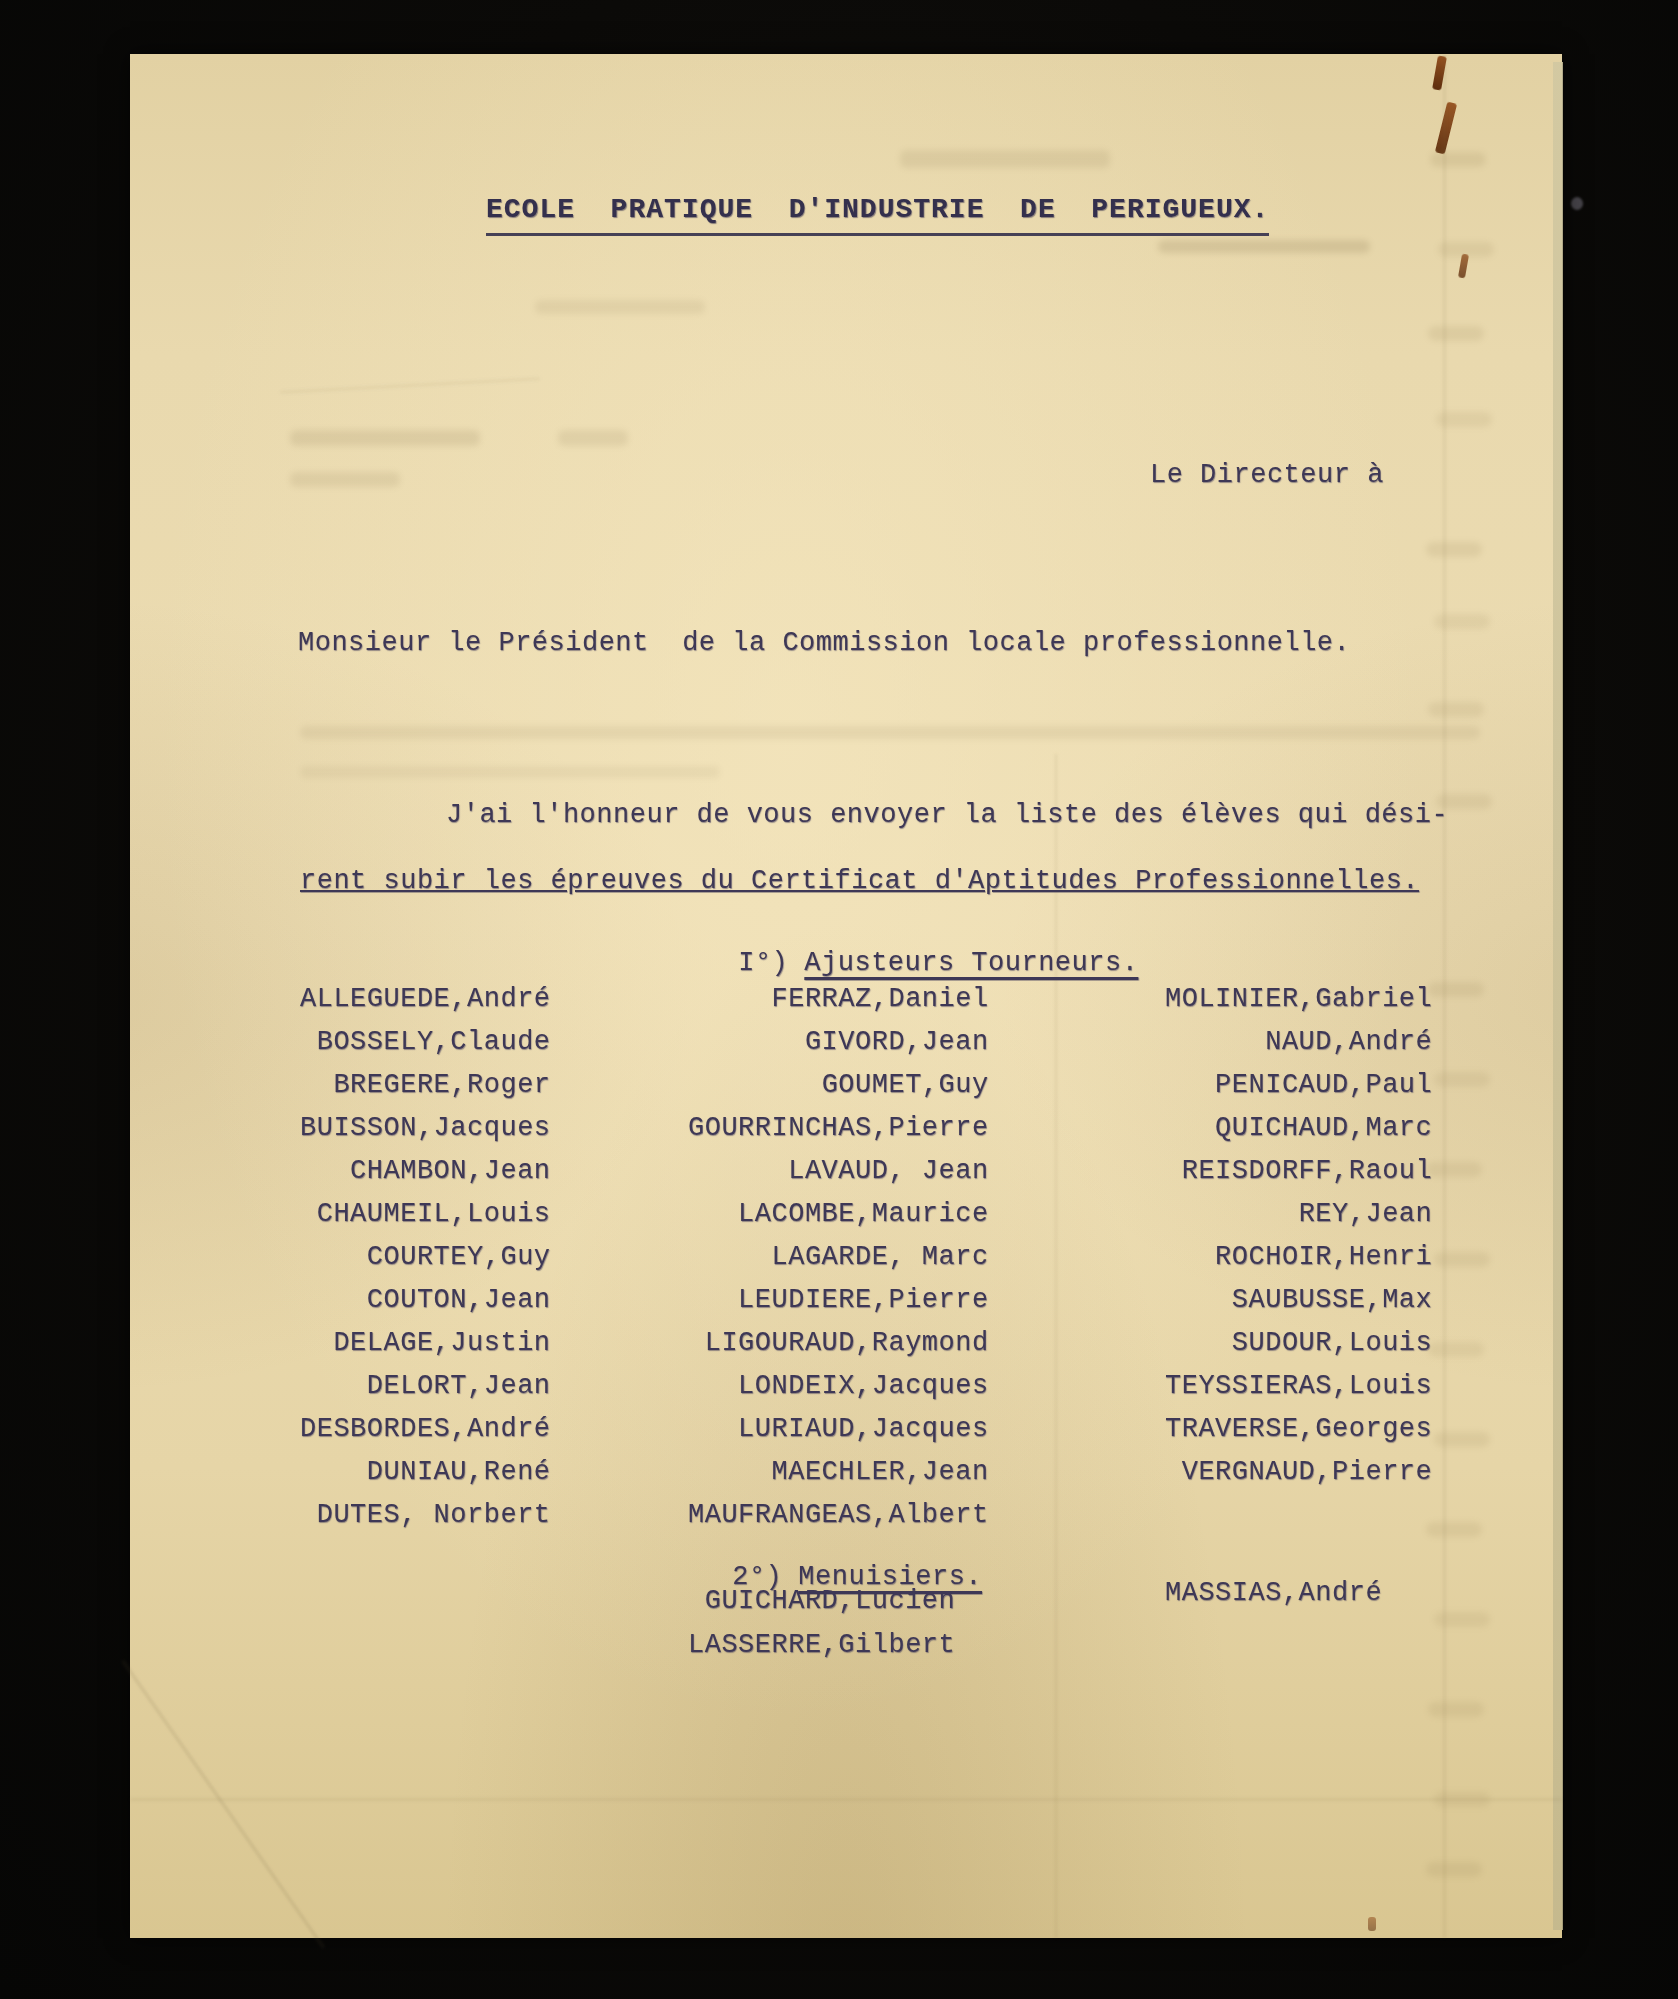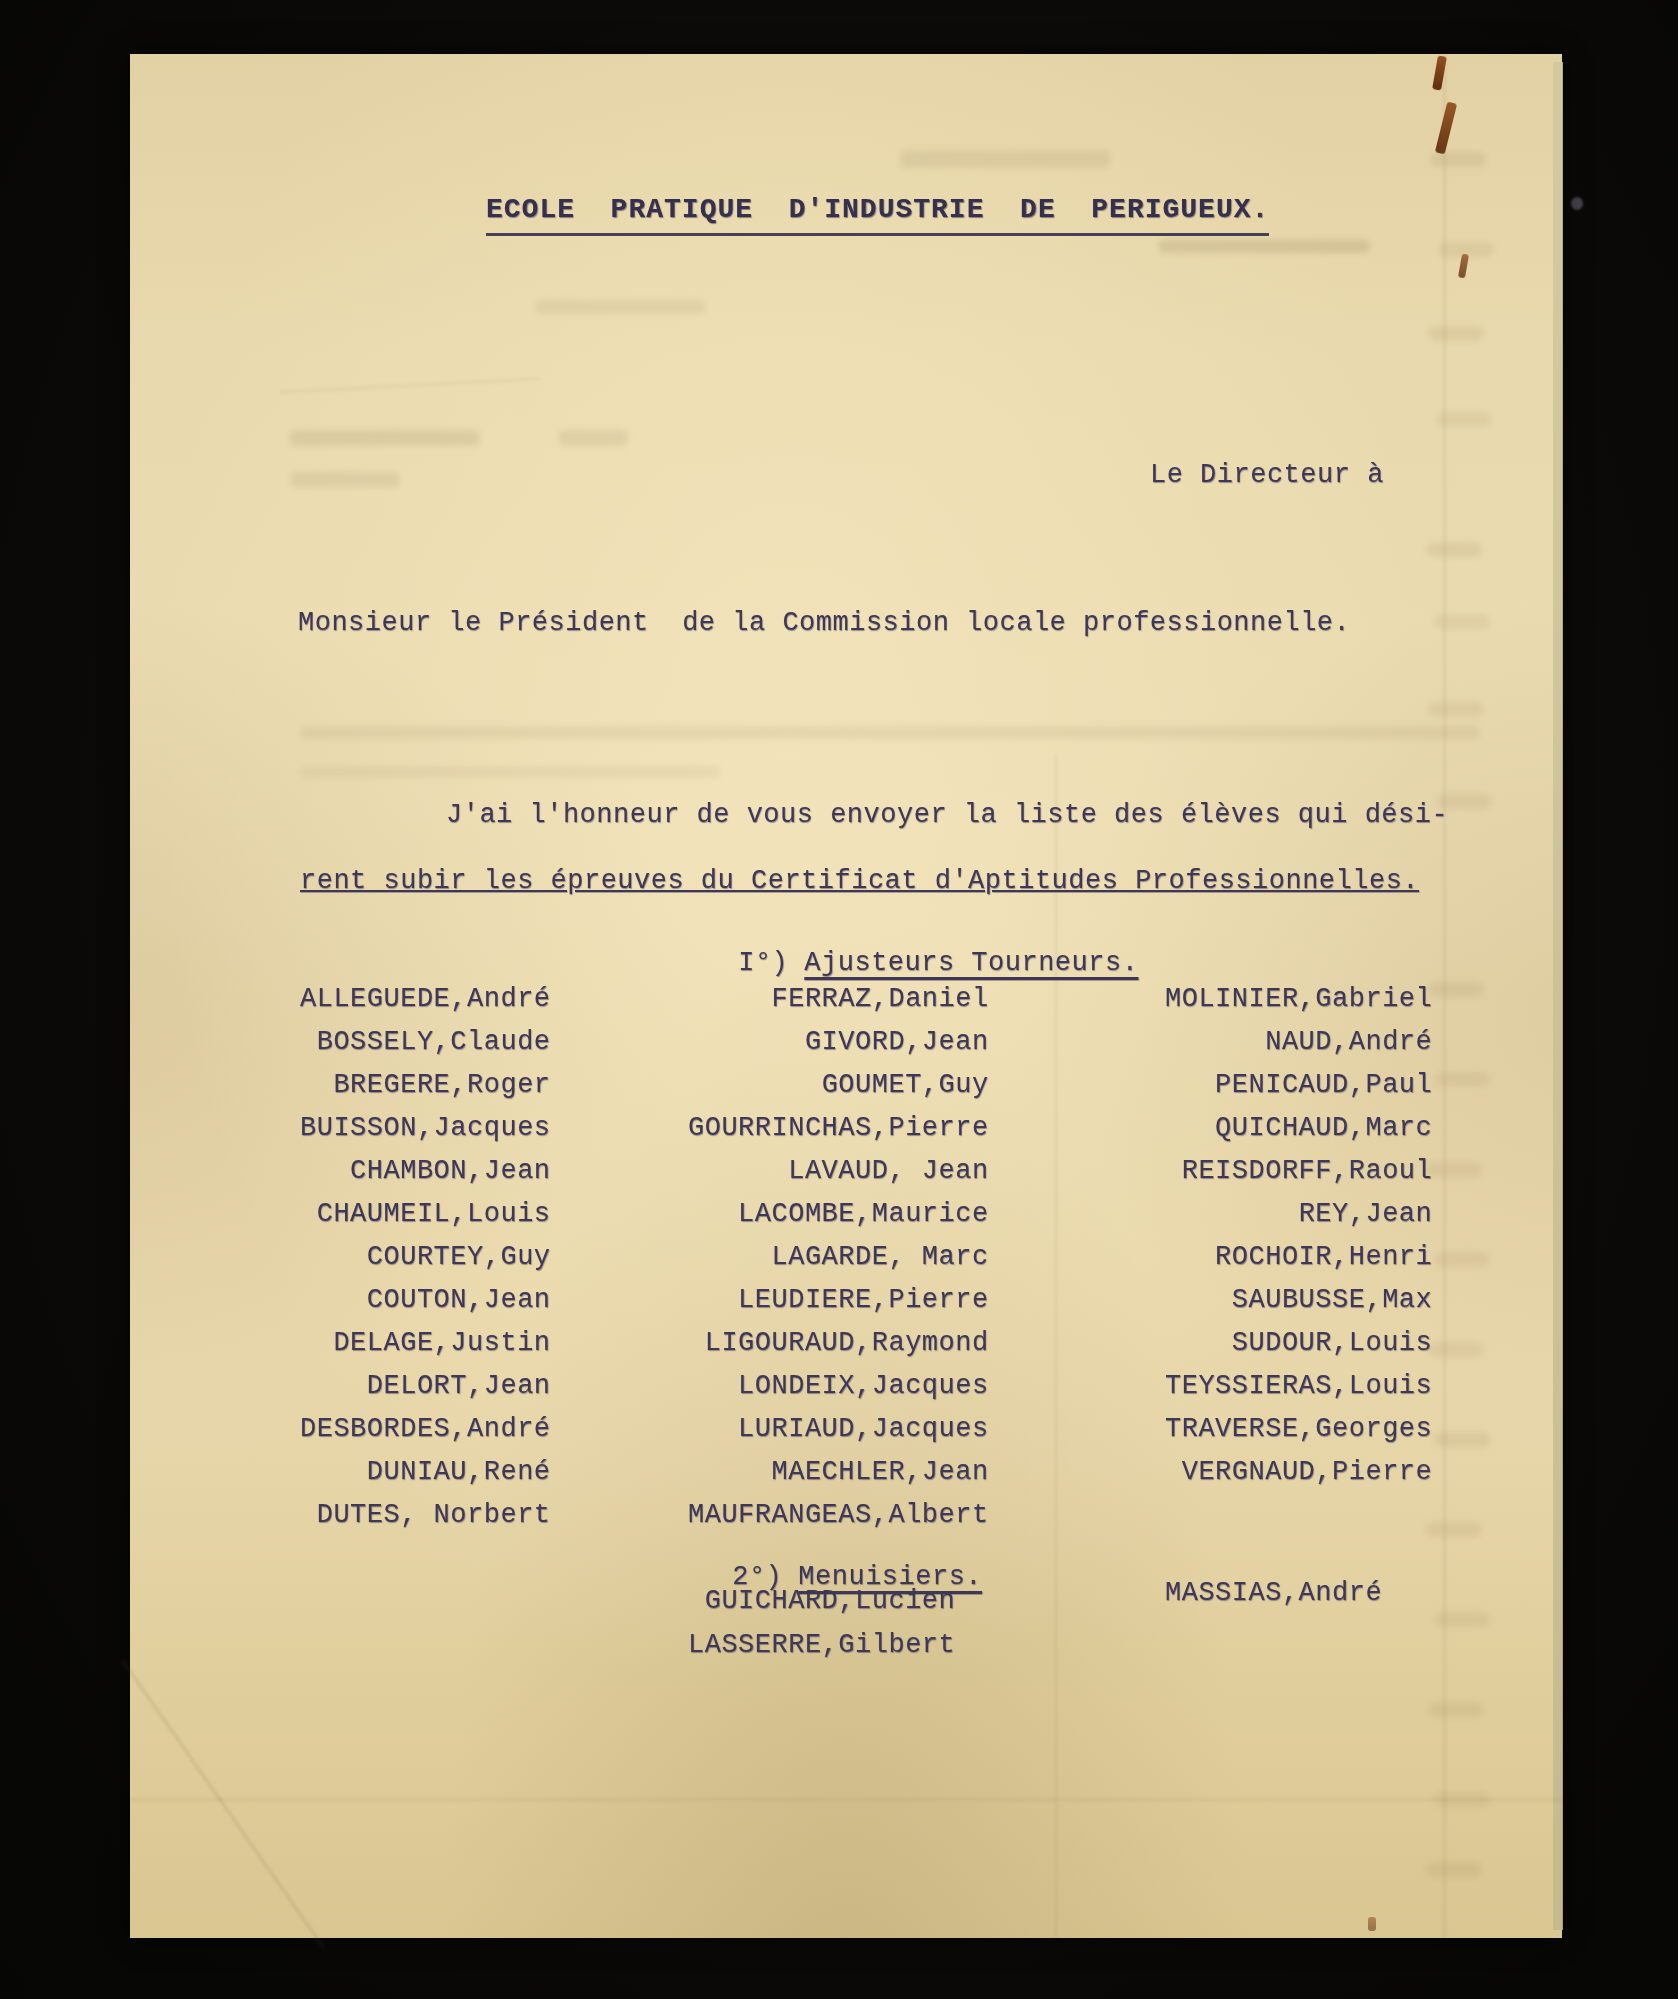--- a/index.html
+++ b/index.html
@@ -101,21 +101,21 @@
     <div class="gm" style="left:1296px;top:1468px;opacity:.12;"></div>
     <div class="gm" style="left:1304px;top:1558px;opacity:.11;"></div>
     <div class="gm" style="left:1298px;top:1648px;opacity:.12;"></div>
     <div class="gm" style="left:1304px;top:1738px;opacity:.11;"></div>
     <div class="gm" style="left:1296px;top:1808px;opacity:.12;"></div>
 
     <div class="tw title" style="left:356px;top:139px;">ECOLE  PRATIQUE  D'INDUSTRIE  DE  PERIGUEUX.</div>
 
     <div class="tw" style="left:980px;top:404px;margin-left:40px;">Le Directeur à</div>
 
-    <div class="tw" style="left:168px;top:552px;">Monsieur le Président  de la Commission locale professionnelle.</div>
+    <div class="tw" style="left:168px;top:572px;">Monsieur le Président  de la Commission locale professionnelle.</div>
 
     <div class="tw" style="left:316px;top:744px;">J'ai l'honneur de vous envoyer la liste des élèves qui dési-</div>
     <div class="tw" style="left:170px;top:810px;text-decoration:underline;">rent subir les épreuves du Certificat d'Aptitudes Professionnelles.</div>
 
     <div class="tw sec-head" style="left:508px;top:858px;">
       <span class="n">I°)</span><span class="u">Ajusteurs Tourneurs.</span>
     </div>
 
     <div class="tw col" style="left:170px;top:928px;"><div class="row">ALLEGUEDE,André</div><div class="row">BOSSELY,Claude</div><div class="row">BREGERE,Roger</div><div class="row">BUISSON,Jacques</div><div class="row">CHAMBON,Jean</div><div class="row">CHAUMEIL,Louis</div><div class="row">COURTEY,Guy</div><div class="row">COUTON,Jean</div><div class="row">DELAGE,Justin</div><div class="row">DELORT,Jean</div><div class="row">DESBORDES,André</div><div class="row">DUNIAU,René</div><div class="row">DUTES, Norbert</div></div>
     <div class="tw col" style="left:558px;top:928px;"><div class="row">FERRAZ,Daniel</div><div class="row">GIVORD,Jean</div><div class="row">GOUMET,Guy</div><div class="row">GOURRINCHAS,Pierre</div><div class="row">LAVAUD, Jean</div><div class="row">LACOMBE,Maurice</div><div class="row">LAGARDE, Marc</div><div class="row">LEUDIERE,Pierre</div><div class="row">LIGOURAUD,Raymond</div><div class="row">LONDEIX,Jacques</div><div class="row">LURIAUD,Jacques</div><div class="row">MAECHLER,Jean</div><div class="row">MAUFRANGEAS,Albert</div></div>

